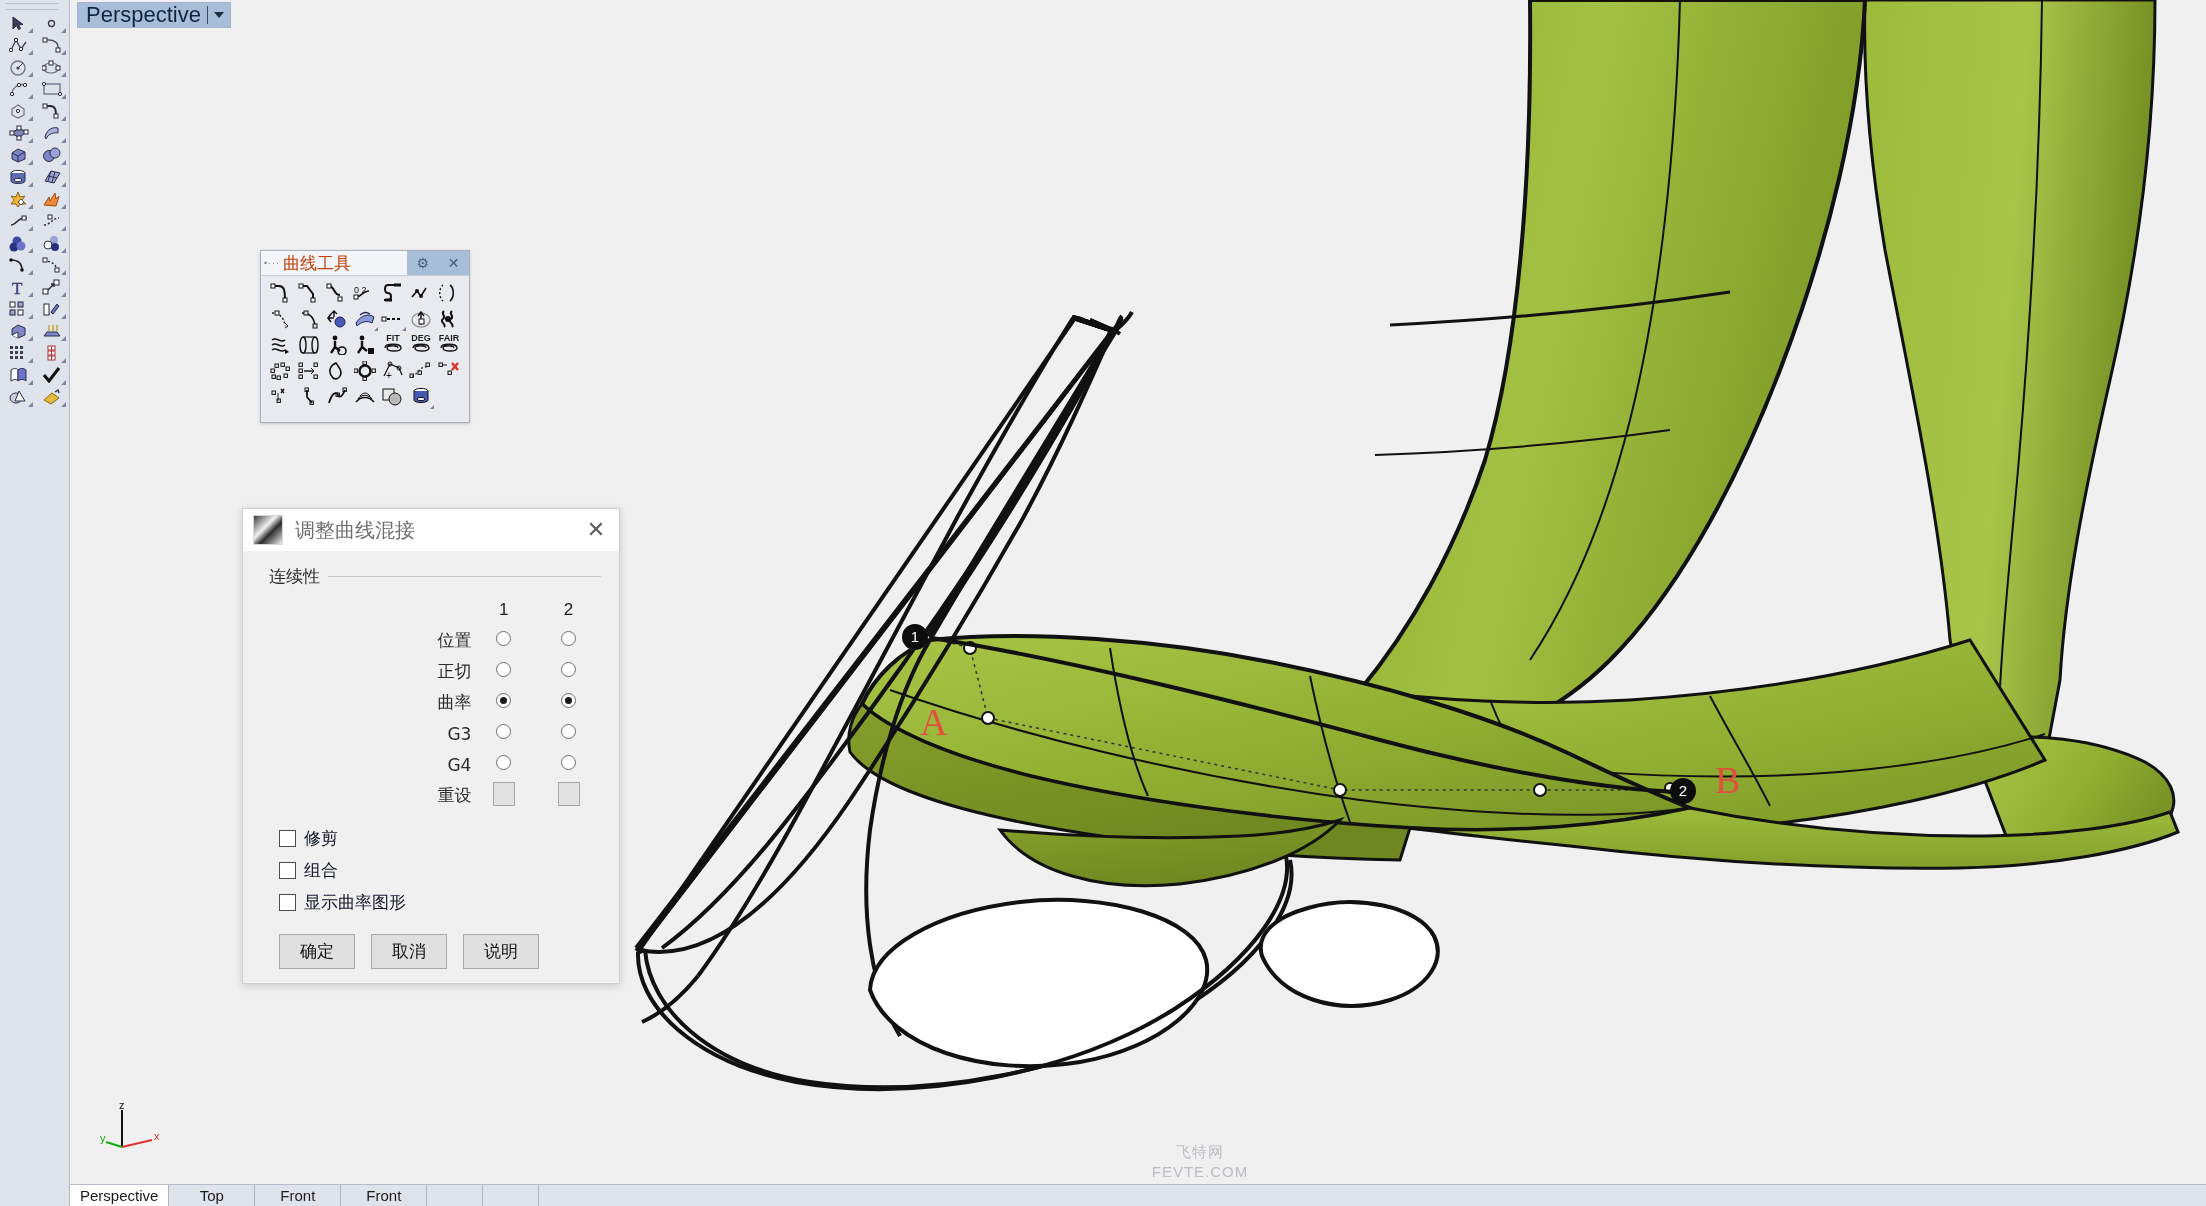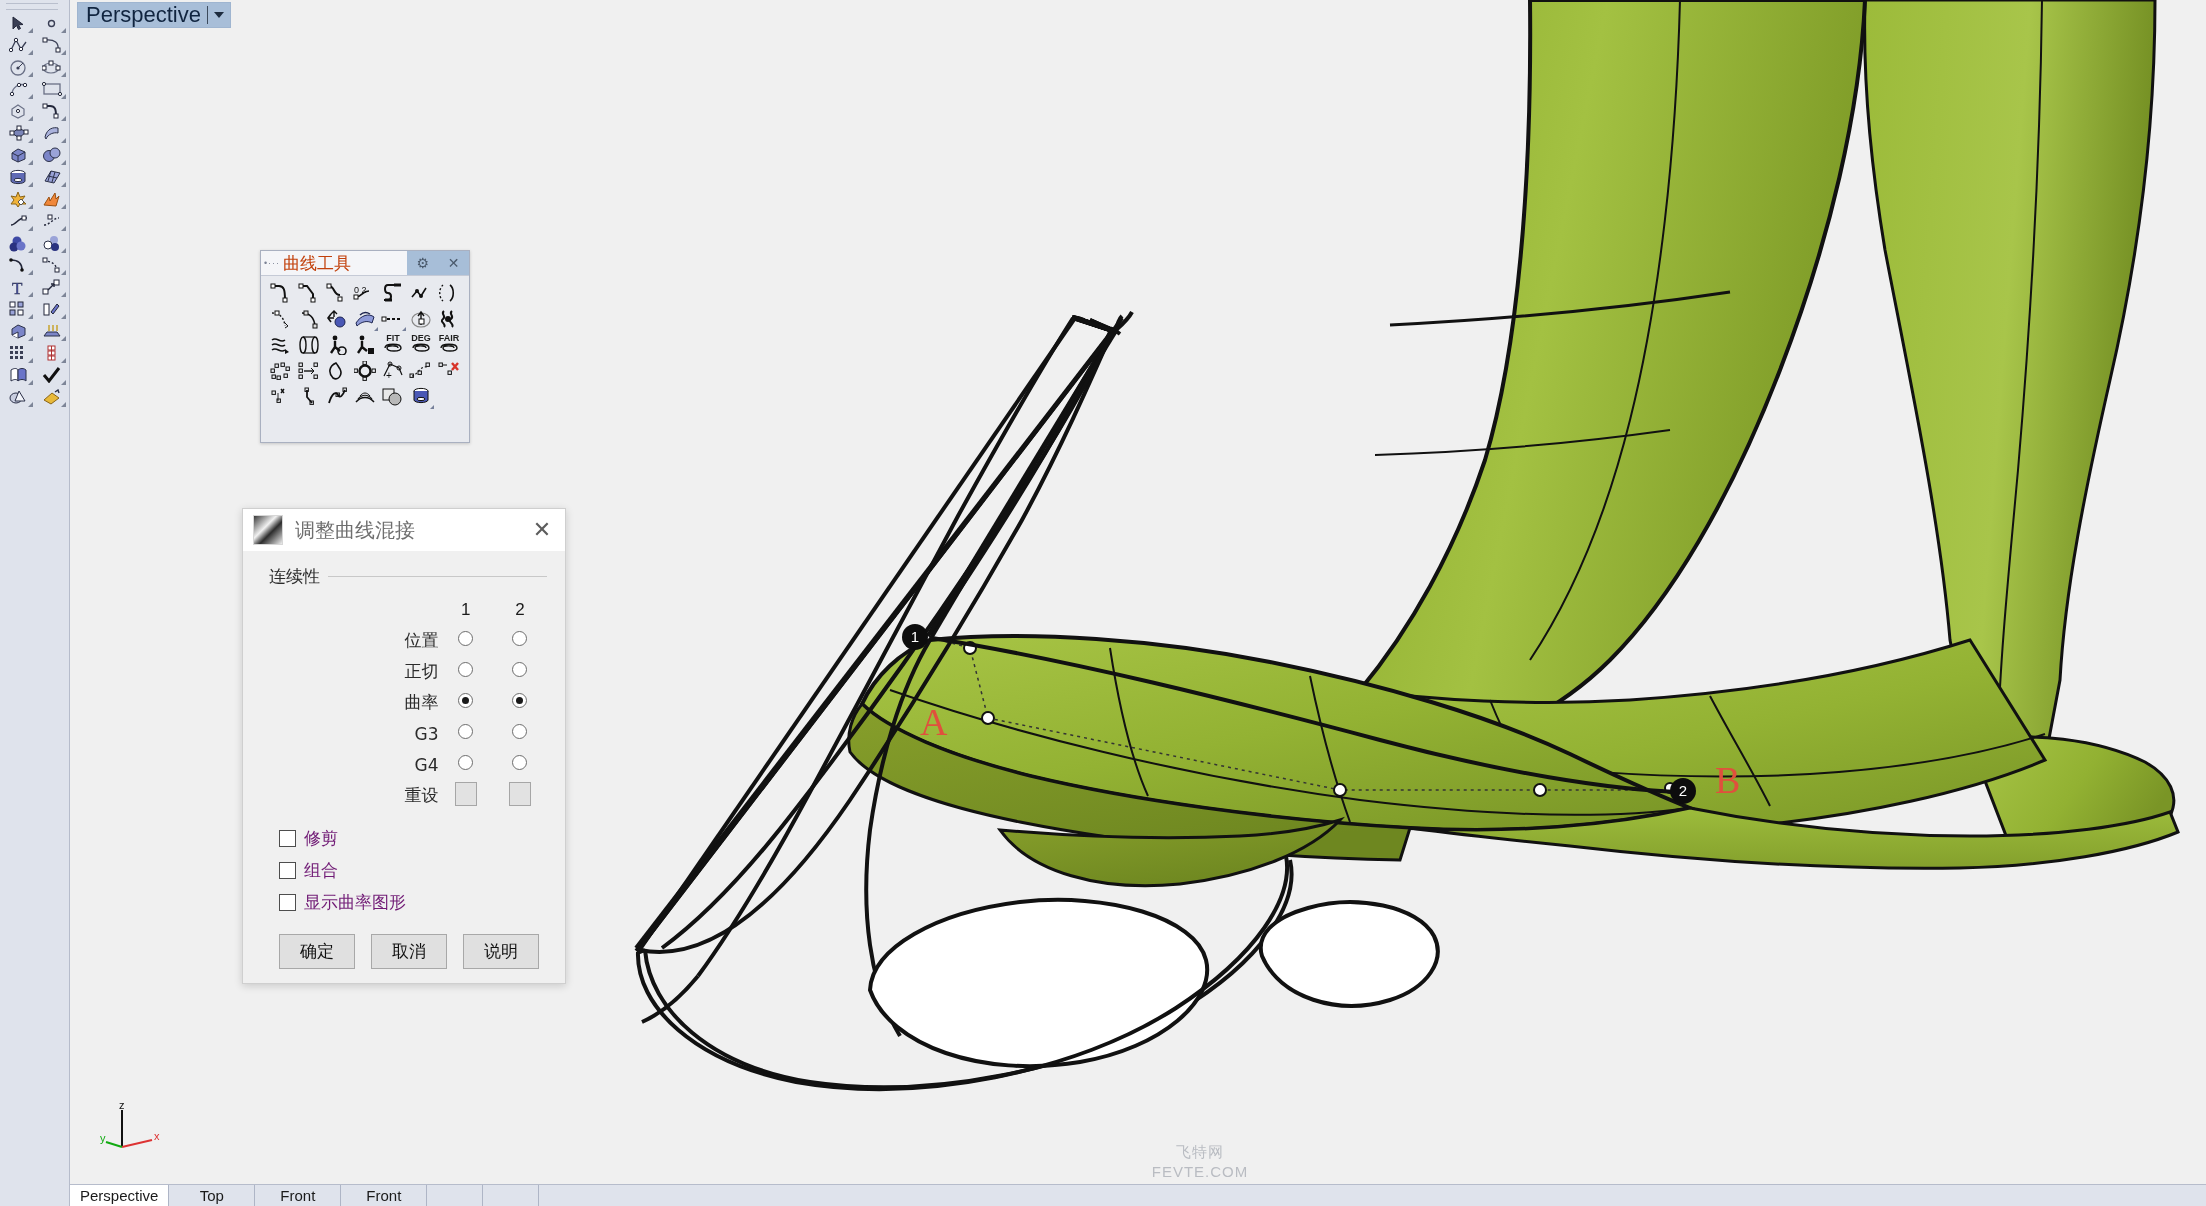--- a/index.html
+++ b/index.html
@@ -140,21 +140,21 @@
     position: absolute;
     right: 0; top: 0;
     width: 62px; height: 24px;
     background: #a7bed8;
     display: flex; align-items: center; justify-content: space-around;
   }
   #curve-tools .ct-gear, #curve-tools .ct-close {
     color: #4b5a6c; font-size: 14px; line-height: 1; cursor: default;
   }
   #curve-tools .ct-body {
-    padding: 4px 3px 32px 3px;
+    padding: 4px 3px 12px 3px;
     display: grid;
     grid-template-columns: repeat(7, 28px);
     grid-auto-rows: 26px;
     justify-content: center;
   }
   #curve-tools .ct-cell {
     position: relative;
     width: 28px; height: 26px;
     display: flex; align-items: center; justify-content: center;
   }
@@ -167,21 +167,21 @@
   #curve-tools .ct-cell .fit-label {
     font-size: 9px; font-weight: bold; color: #1d1d1d;
     position: absolute; top: 1px; left: 0; right: 0; text-align: center;
     font-family: "Liberation Sans", sans-serif;
   }
 
   
   #blend-dialog {
     position: absolute;
     left: 172px; top: 508px;
-    width: 324px;
+    width: 378px;
     background: #f0f0f0;
     border: 1px solid #cfcfcf;
     box-shadow: 0 2px 8px rgba(0,0,0,.16);
     z-index: 70;
     box-sizing: border-box;
   }
   #blend-dialog .dlg-titlebar {
     position: relative;
     height: 42px;
     background: #ffffff;
@@ -295,21 +295,21 @@
   }
   .chk-row:first-of-type { margin-top: 16px; }
   .checkbox {
     width: 17px; height: 17px;
     border: 1px solid #4d4d4d;
     background: #ffffff;
     box-sizing: border-box;
     flex: 0 0 auto;
   }
   .chk-label {
-    font-size: 17px; color: #701a75;
+    font-size: 17px; color: #0f172a;
     font-family: "DejaVu Sans", "Liberation Sans", sans-serif;
   }
   .dlg-footer {
     display: flex;
     gap: 16px;
     margin-top: 20px;
     padding-left: 10px;
   }
   .btn.foot { width: 76px; }
 

